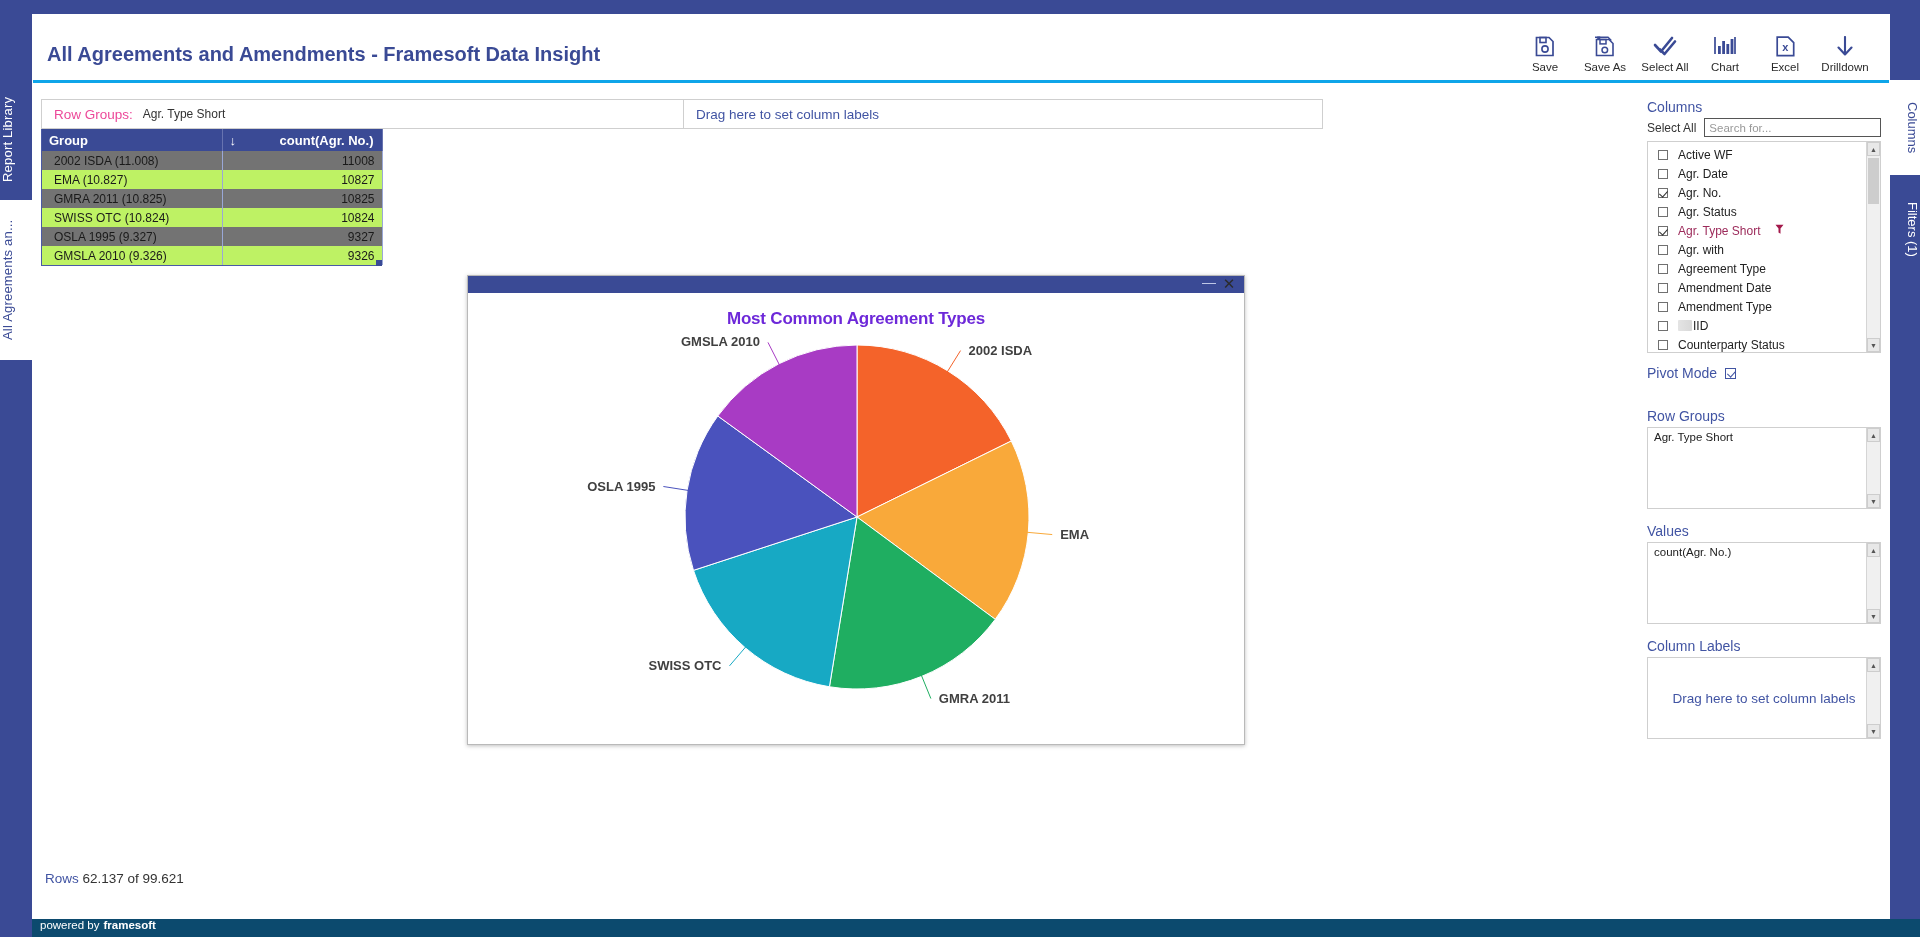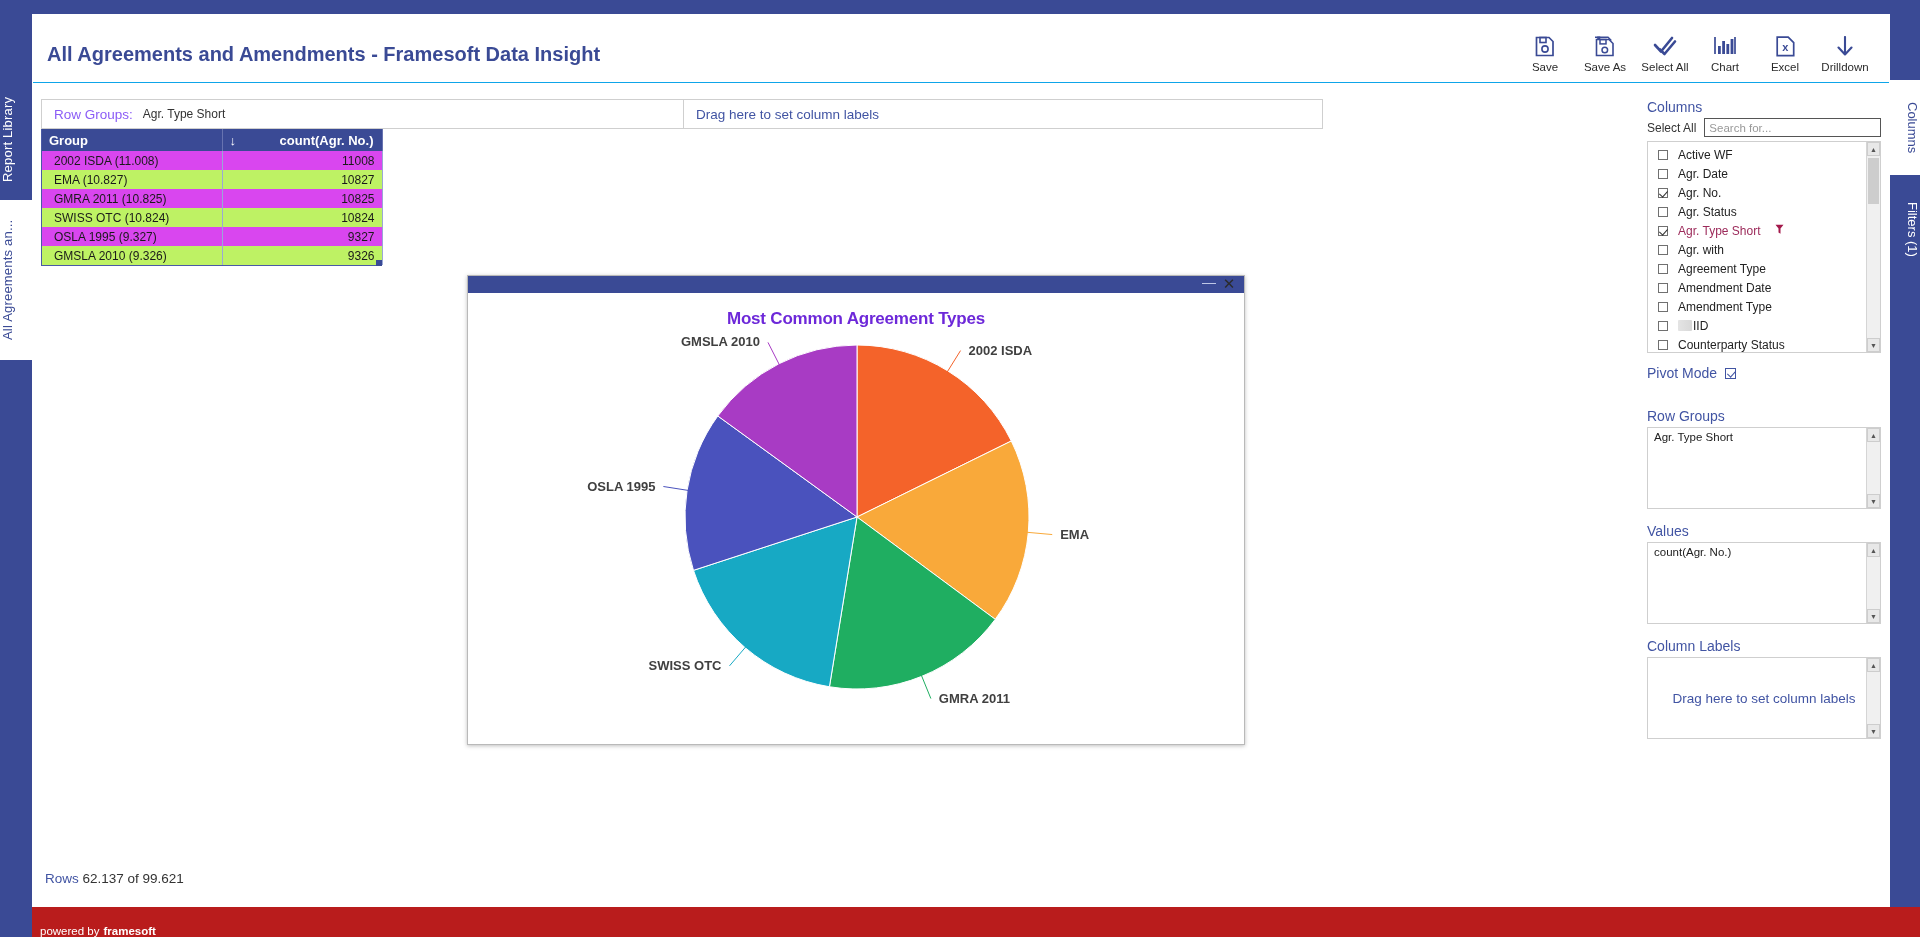--- a/index.html
+++ b/index.html
@@ -57,21 +57,21 @@
   .canvas {
     position:absolute; left:32px; top:14px;
     width:1858px; height:905px;
     background:#ffffff;
     border:1px solid #ffffff;
   }
 
   
   .header {
     position:relative; height:68px; width:100%;
-    border-bottom:1px solid #0ea5e9;
+    border-bottom:3px solid #0ea5e9;
     background:#ffffff;
   }
   .page-title {
     position:absolute; left:14px; top:28px;
     font-size:20px; font-weight:bold; color:#3a4a95;
     white-space:nowrap;
   }
   .toolbar {
     position:absolute; right:14px; top:16px;
     display:flex; align-items:flex-start; gap:0px;
@@ -92,61 +92,61 @@
   .grid-region {
     position:absolute; left:8px; top:10px; width:1282px; height:auto;
   }
   .grid-topbar {
     display:flex; height:30px; border:1px solid #cfcfcf; background:#fff;
   }
   .rowgroup-zone {
     flex: 0 0 642px; display:flex; align-items:center; padding-left:12px; gap:10px;
     border-right:1px solid #cfcfcf;
   }
-  .rowgroup-label { font-size:13.5px; color:#8b5cf6; }
+  .rowgroup-label { font-size:13.5px; color:#ec4899; }
   .rowgroup-chip { font-size:12px; color:#333; }
   .collabel-zone {
     flex:1; display:flex; align-items:center; padding-left:12px;
     font-size:13.5px; color:#4154a3;
   }
 
   table.grid { border-collapse:collapse; width:340px; table-layout:fixed; }
   table.grid th {
     background:#3a4a95; color:#fff; font-size:13px; font-weight:bold;
     height:22px; text-align:left; padding:0 7px;
     border-right:1px solid #6773b0;
   }
   table.grid th.num { text-align:right; padding-right:8px; }
   table.grid th.num .sortarrow { float:left; font-weight:normal; }
   table.grid td {
     font-size:12px; color:#1a1a1a; height:19px; padding:0 7px;
     border-right:1px solid #9aa7d6;
   }
   table.grid td.c1 { padding-left:12px; }
   table.grid td.num { text-align:right; border-right:1px solid #9aa7d6; }
-  table.grid tr.odd td { background:#d946ef;margin-top:24px; }
+  table.grid tr.odd td { background:#737373;margin-top:24px; }
   table.grid tr.even td { background:#bef264; }
   .grid-wrap { border-left:1px solid #4a5aa5; border-bottom:1px solid #4a5aa5;
                border-right:1px solid #4a5aa5; width:341px; position:relative; }
   .grid-wrap::after {
     content:''; position:absolute; right:-1px; bottom:-1px; width:6px; height:6px;
     background:#3a4a95;
   }
 
   
   .row-status {
     position:absolute; left:12px; bottom:32px; font-size:13.5px; color:#333;
   }
   .row-status .k { color:#4154a3; }
 
   
   .powered {
-    position:absolute; left:32px; right:0; bottom:0; height:30px;
-    background:#b91c1c; color:#fff; font-size:11.5px;
-    display:flex; align-items:flex-end; padding-left:8px;
+    position:absolute; left:32px; right:0; bottom:0; height:18px;
+    background:#0c4a6e; color:#fff; font-size:11.5px;
+    display:flex; align-items:flex-start; padding-left:8px;
   }
   .powered b { margin-left:4px; }
 
   
   .chart-dialog {
     position:absolute; left:434px; top:186px; width:778px; height:470px;
     background:#ffffff;
     border:1px solid #b9b9b9;
     box-shadow:0 1px 4px rgba(0,0,0,0.25);
   }

